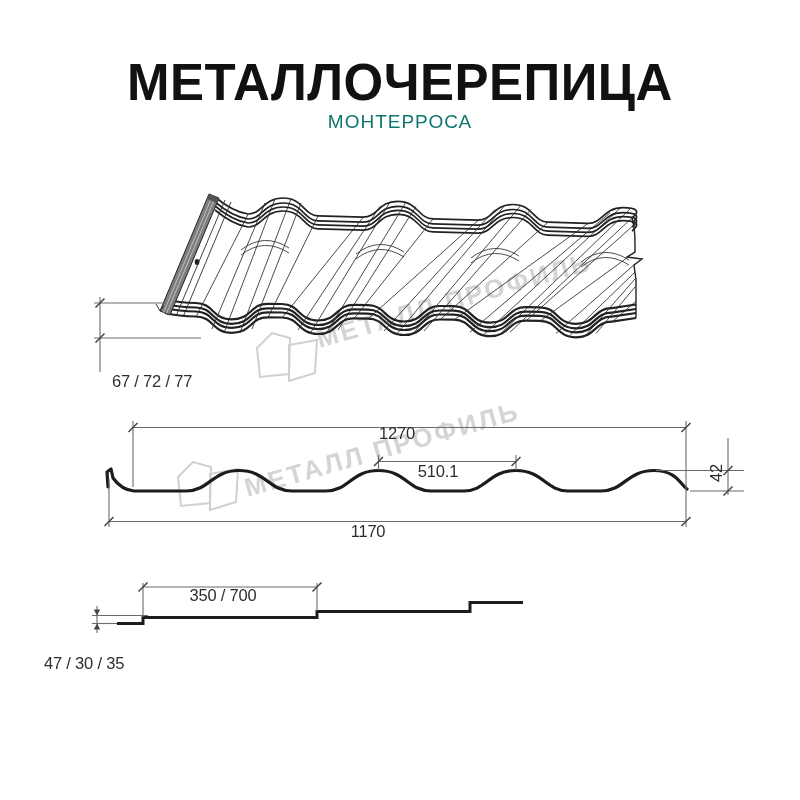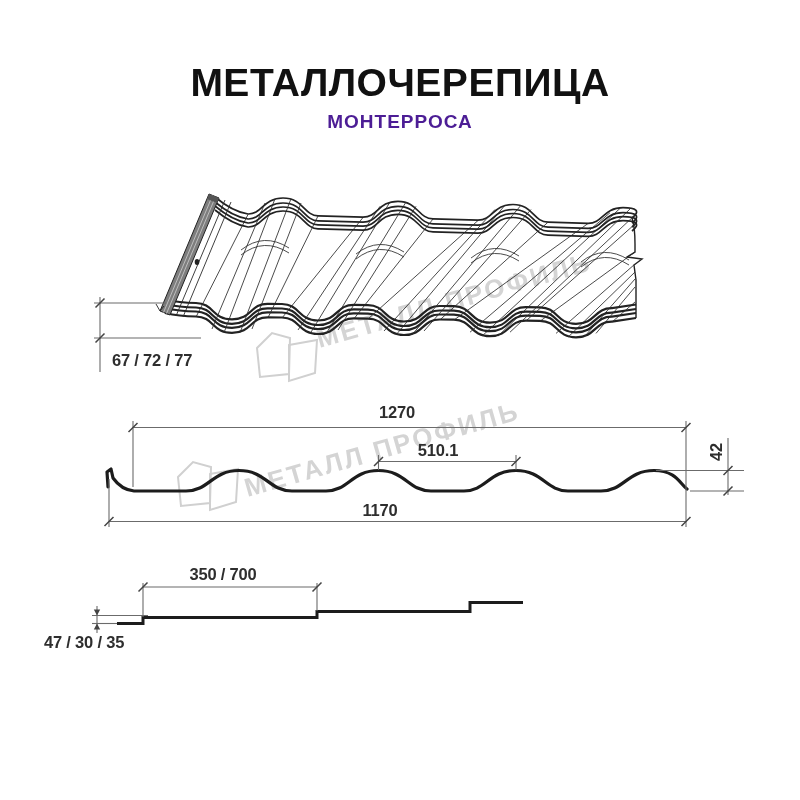--- a/index.html
+++ b/index.html
@@ -1,29 +1,29 @@
 <!DOCTYPE html>
 <html><head>
 <meta charset="utf-8">
 <style>
   html,body{margin:0;padding:0;background:#fff;}
   .canvas{position:relative;width:800px;height:800px;background:#fff;overflow:hidden;
           font-family:"Liberation Sans",sans-serif;}
   .title{position:absolute;left:0;right:0;top:62px;text-align:center;
-         font-size:39px;line-height:42px;font-weight:900;letter-spacing:.5px;color:#111;}
+         font-size:51px;line-height:42px;font-weight:900;letter-spacing:.5px;color:#111;}
   .subtitle{position:absolute;left:0;right:0;top:112px;text-align:center;
-         font-size:19px;line-height:20px;font-weight:700;letter-spacing:1px;color:#4c1d95;}
+         font-size:19px;line-height:20px;font-weight:400;letter-spacing:1px;color:#0f766e;}
   .wm{position:absolute;font-size:26px;font-weight:600;color:#d4d4d4;
       letter-spacing:2.5px;white-space:nowrap;transform-origin:0 0;transform:rotate(-16deg);z-index:1;}
   .wm1{left:313px;top:325px;}
   .wm2{left:241px;top:474px;}
   svg.art{position:absolute;left:0;top:0;z-index:2;}
   svg.wmart{position:absolute;left:0;top:0;z-index:1;}
-  .dim{position:absolute;font-size:16.5px;line-height:17px;font-weight:700;
-       color:#2e2e2e;letter-spacing:-.2px;white-space:nowrap;z-index:3;}
+  .dim{position:absolute;font-size:16.5px;line-height:17px;font-weight:400;
+       color:#2e2e2e;letter-spacing:-.2px;white-space:nowrap;z-index:3;margin-top:21px;}
   .ctr{transform:translateX(-50%);}
   .rot{transform:translate(-50%,-50%) rotate(-90deg);}
 </style>
 </head>
 <body>
 
 <div class="canvas">
 
   <div class="wm wm1">МЕТАЛЛ ПРОФИЛЬ</div>
   <div class="wm wm2">МЕТАЛЛ ПРОФИЛЬ</div>
@@ -182,17 +182,17 @@
         <path d="M97,615.5 L93.8,609.5 L100.2,609.5 Z"></path>
         <path d="M97,623.5 L93.8,629.5 L100.2,629.5 Z"></path>
       </g>
     </g>
   </svg>
 
   <div class="dim" style="left:112px;top:352px;">67 / 72 / 77</div>
   <div class="dim ctr" style="left:397px;top:404px;">1270</div>
   <div class="dim ctr" style="left:438px;top:442px;">510.1</div>
   <div class="dim rot" style="left:716px;top:452px;">42</div>
-  <div class="dim ctr" style="left:380px;top:502px;">1170</div>
+  <div class="dim ctr" style="left:368px;top:502px;">1170</div>
   <div class="dim ctr" style="left:223px;top:566px;">350 / 700</div>
   <div class="dim" style="left:44px;top:634px;">47 / 30 / 35</div>
 
 </div>
 
 </body></html>

